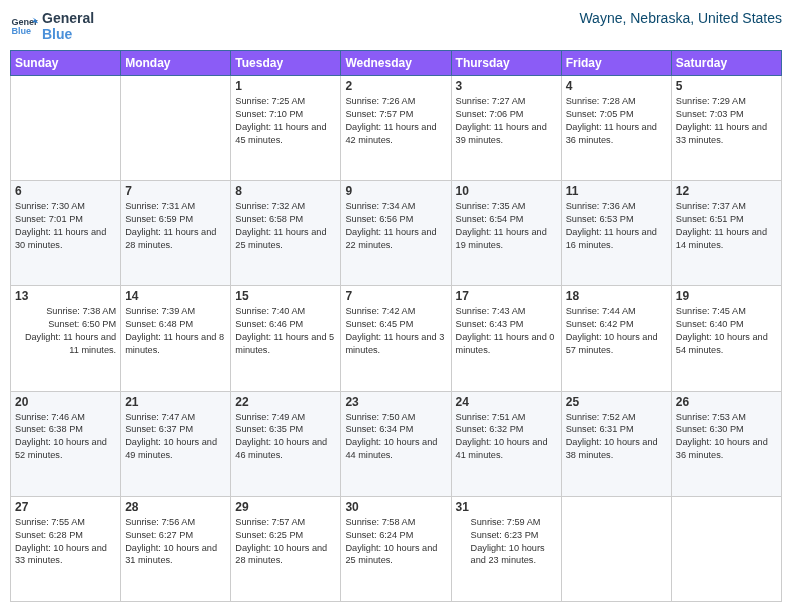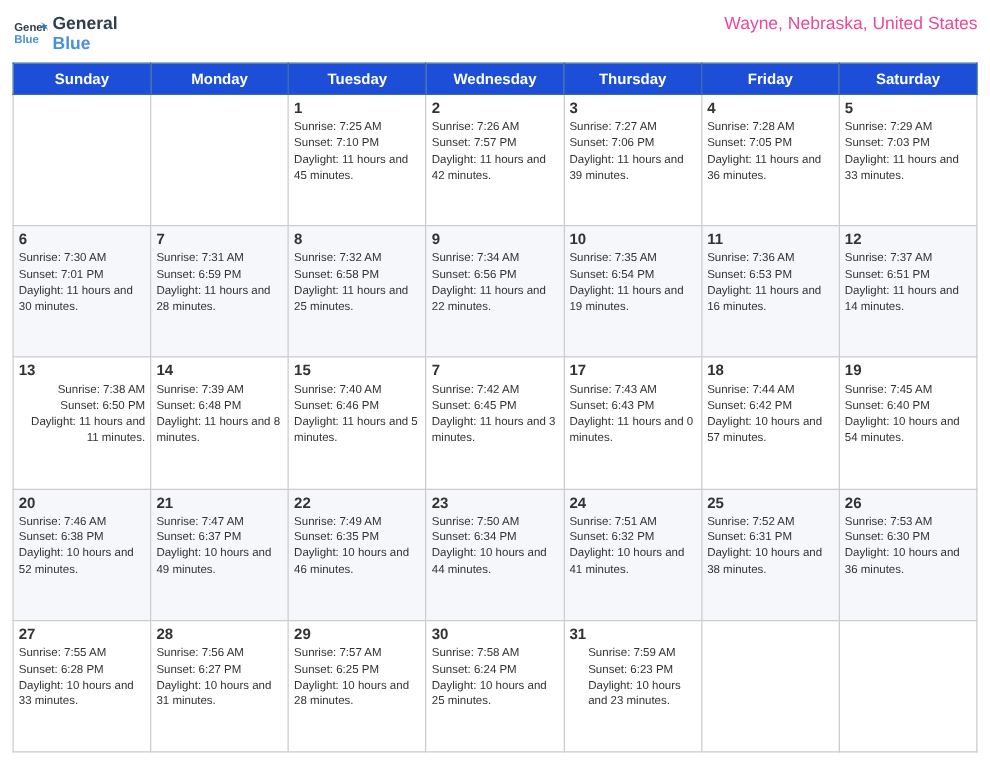--- a/index.html
+++ b/index.html
@@ -35,34 +35,34 @@
     .title-block {
       text-align: right;
     }
     .month-title {
       font-size: 32px;
       font-weight: normal;
       color: #2c3e50;
     }
     .location {
       font-size: 14px;
-      color: #ec4899;
+      color: #0c4a6e;
     }
     .calendar-table {
       width: 100%;
       border-collapse: collapse;
       flex: 1;
     }
     .calendar-table th {
-      background: #1d4ed8;
+      background: #8b5cf6;
       color: #fff;
       font-size: 12px;
       font-weight: bold;
       padding: 5px 4px;
-      text-align: center;
+      text-align: left;
       border: 1px solid #3a6aa0;
     }
     .calendar-table td {
       border: 1px solid #ccc;
       vertical-align: top;
       padding: 3px 4px;
       font-size: 9.5px;
       color: #333;
       width: calc(100% / 7);
       background: #fff;

